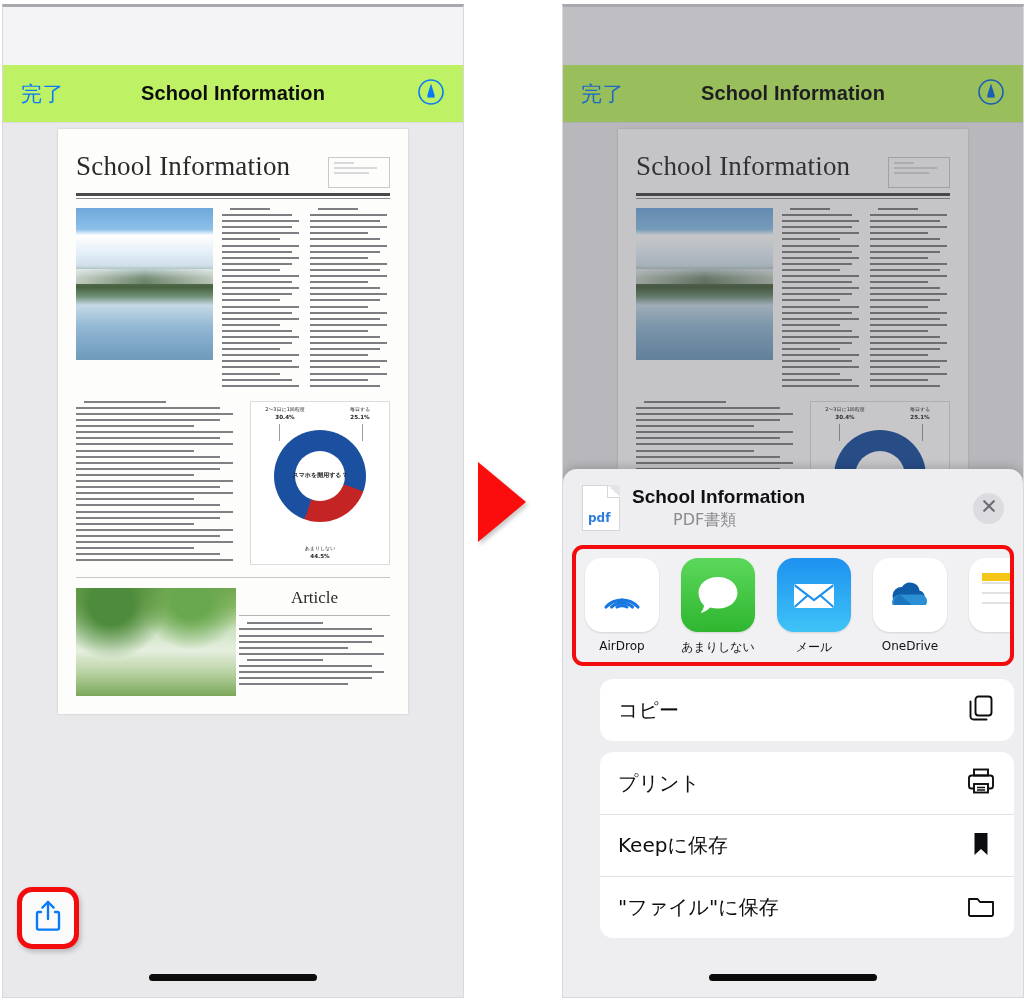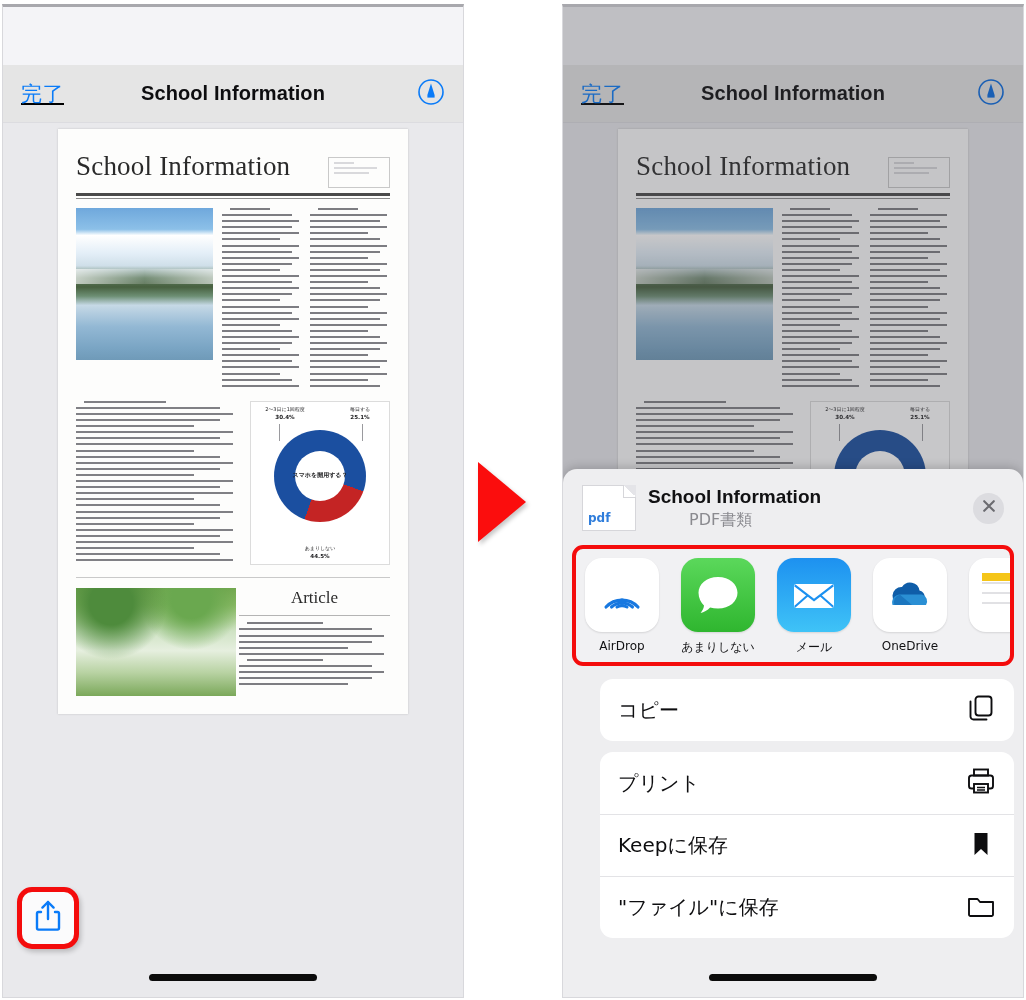--- a/index.html
+++ b/index.html
@@ -24,26 +24,25 @@
   }
   .phone.left  { left: 2px; }
   .phone.right { left: 562px; }
 
   
   .statusbar { height: 58px; background: #f4f4f7; }
 
   
   .navbar {
     height: 58px;
-    background: #e5e5e5;
+    background: #bef264;
     border-bottom: 1px solid #dcdce0;
     display: flex; align-items: center;
     padding: 0 18px;
     position: relative;
-    text-decoration: underline;
   }
   .nav-done {
     font-size: 21px; color: #0a7bf8; letter-spacing: .5px;
     font-family: "DejaVu Sans", sans-serif;
   }
   .nav-title {
     position: absolute; left: 0; right: 0; text-align: center;
     font-size: 20px; font-weight: bold; color: #0d0d0f;
     letter-spacing: .1px;
   }
@@ -184,21 +183,21 @@
     background: #eeeef0;
     border-radius: 14px 14px 0 0;
     padding: 0 9px;
     box-shadow: 0 -2px 10px rgba(0,0,0,.18);
   }
   .sheet-head {
     display: flex; align-items: center; gap: 12px;
     padding: 16px 4px 14px 10px;
   }
   .pdf-icon {
-    width: 54px; height: 46px; flex: none; background: #fff;
+    width: 38px; height: 46px; flex: none; background: #fff;
     border: 1px solid #d6d6da; position: relative;
     display: flex; align-items: flex-end; justify-content: flex-start;
     padding: 0 0 5px 5px;
   }
   .pdf-icon::before {
     content: ""; position: absolute; right: -1px; top: -1px;
     width: 12px; height: 12px;
     background: linear-gradient(225deg, #e4e4e8 0 50%, #fff 50%);
     border-left: 1px solid #d6d6da; border-bottom: 1px solid #d6d6da;
   }

